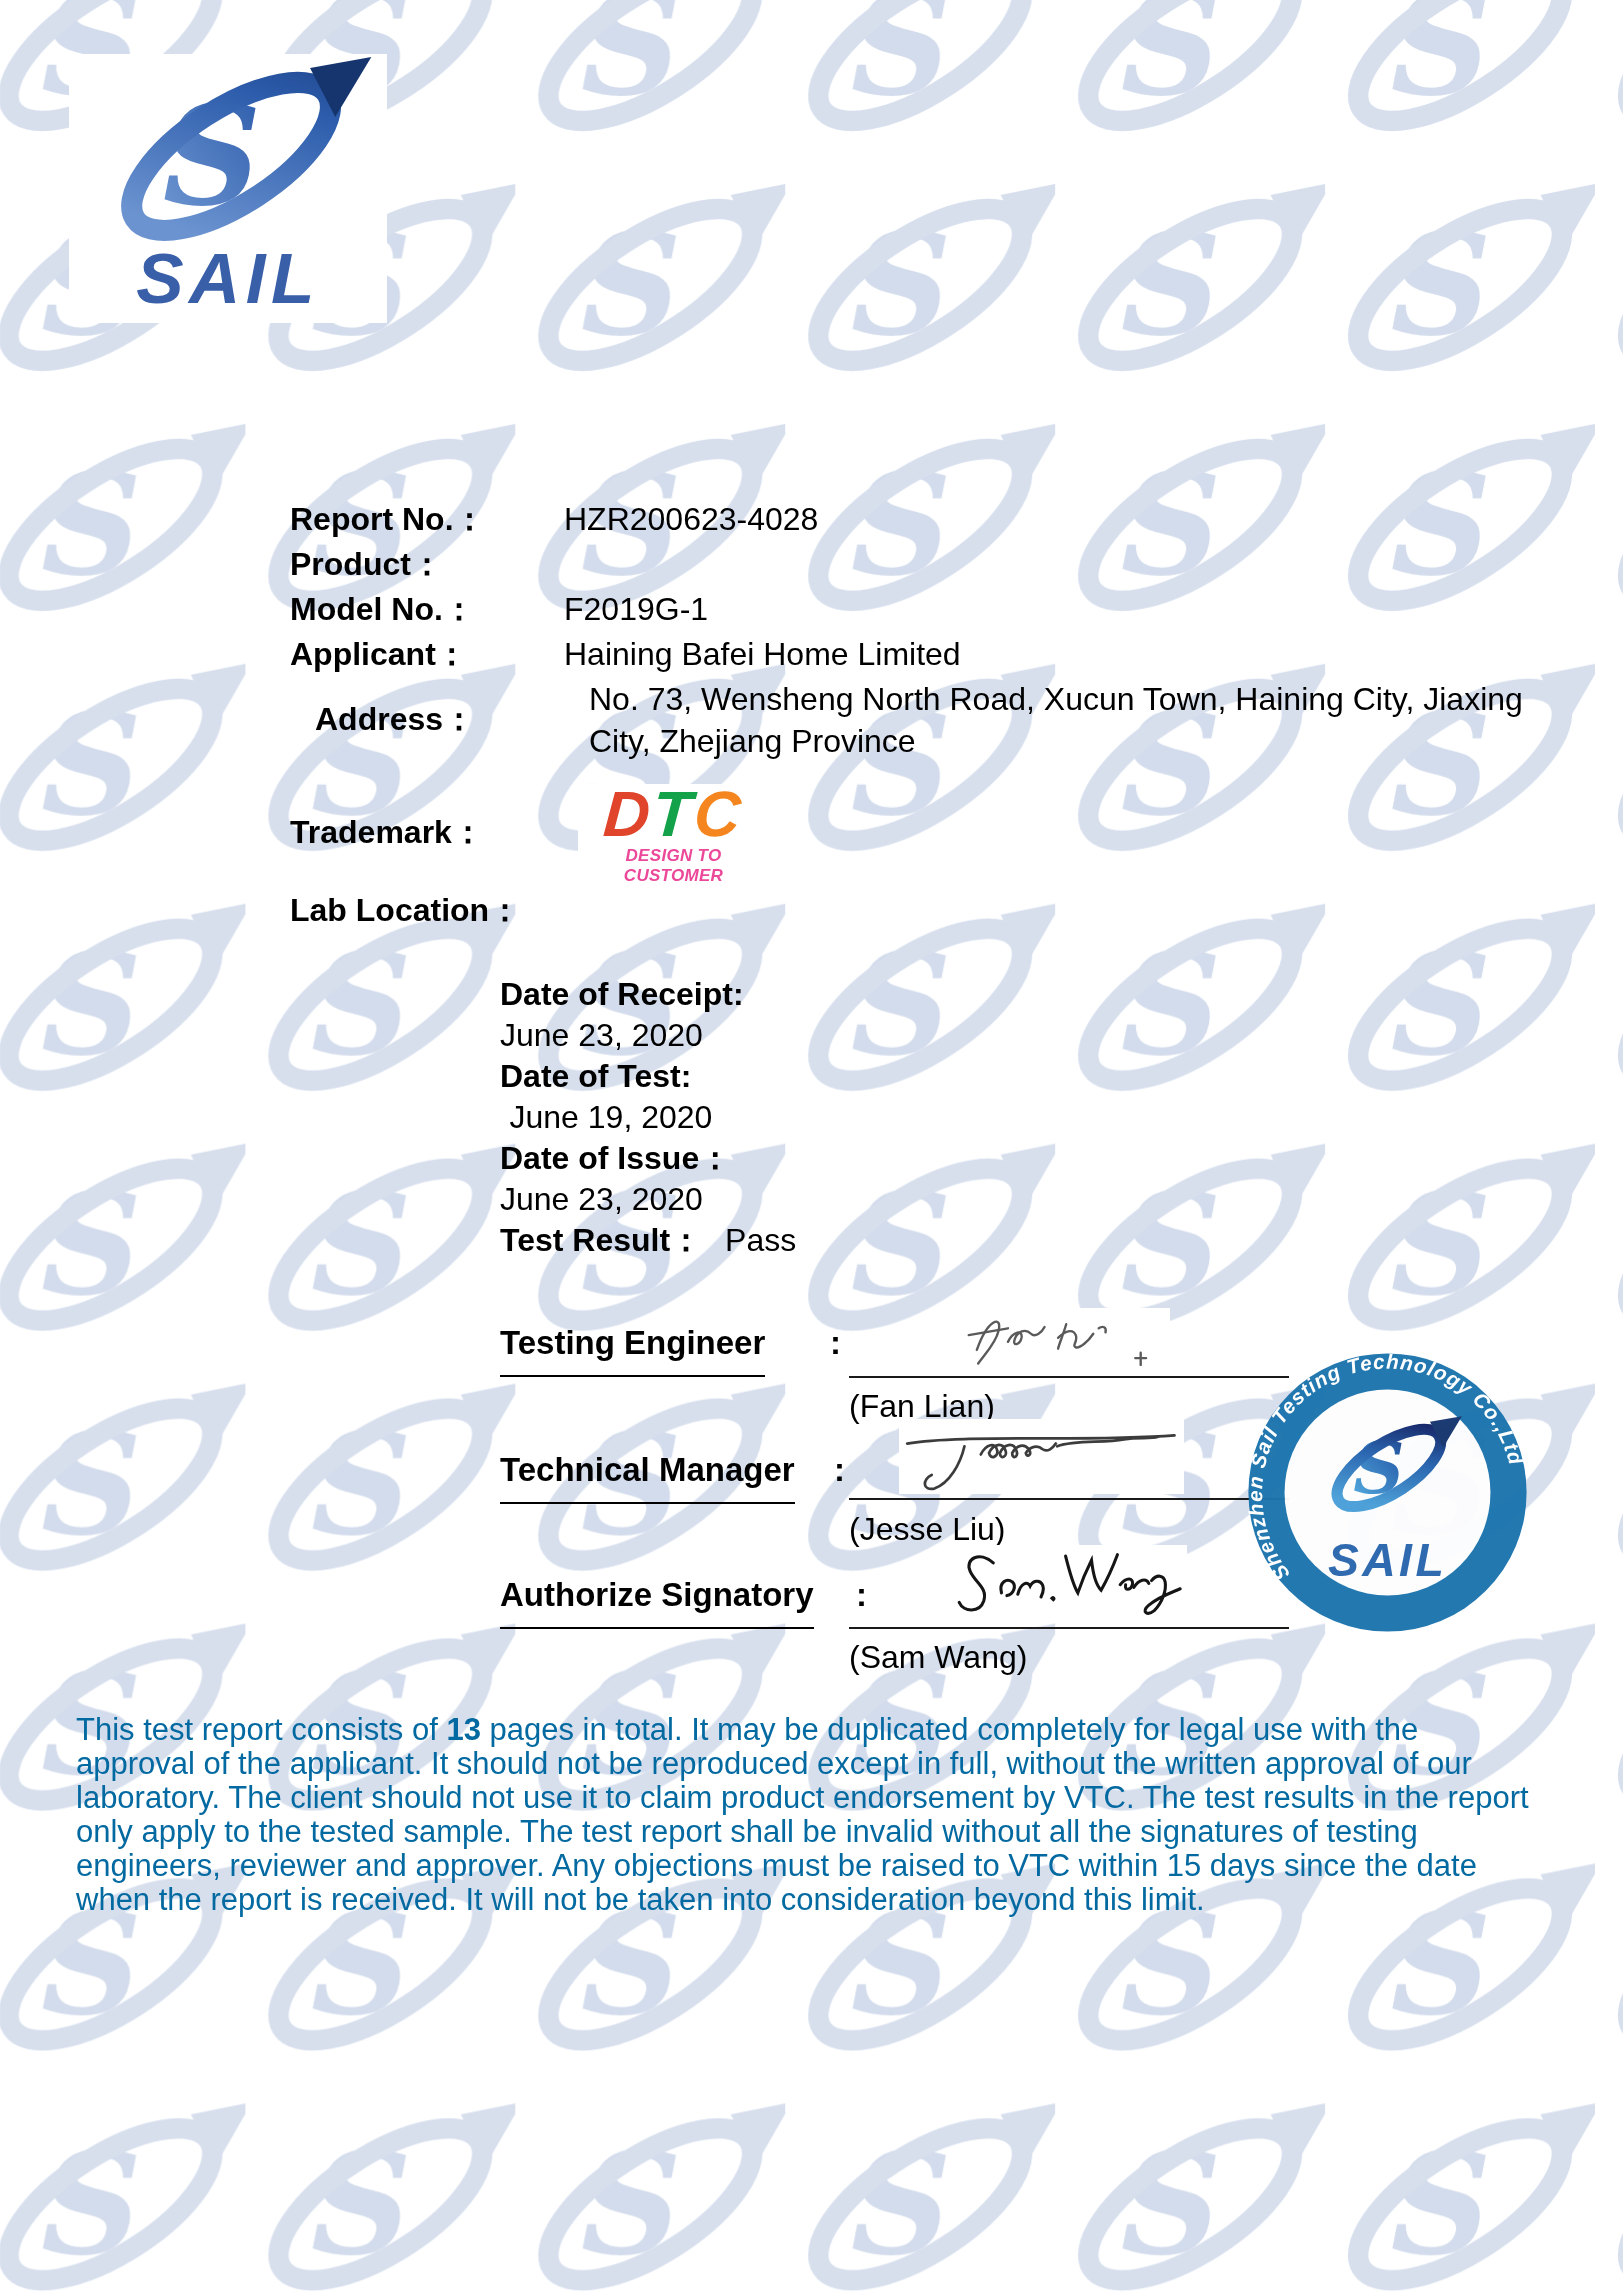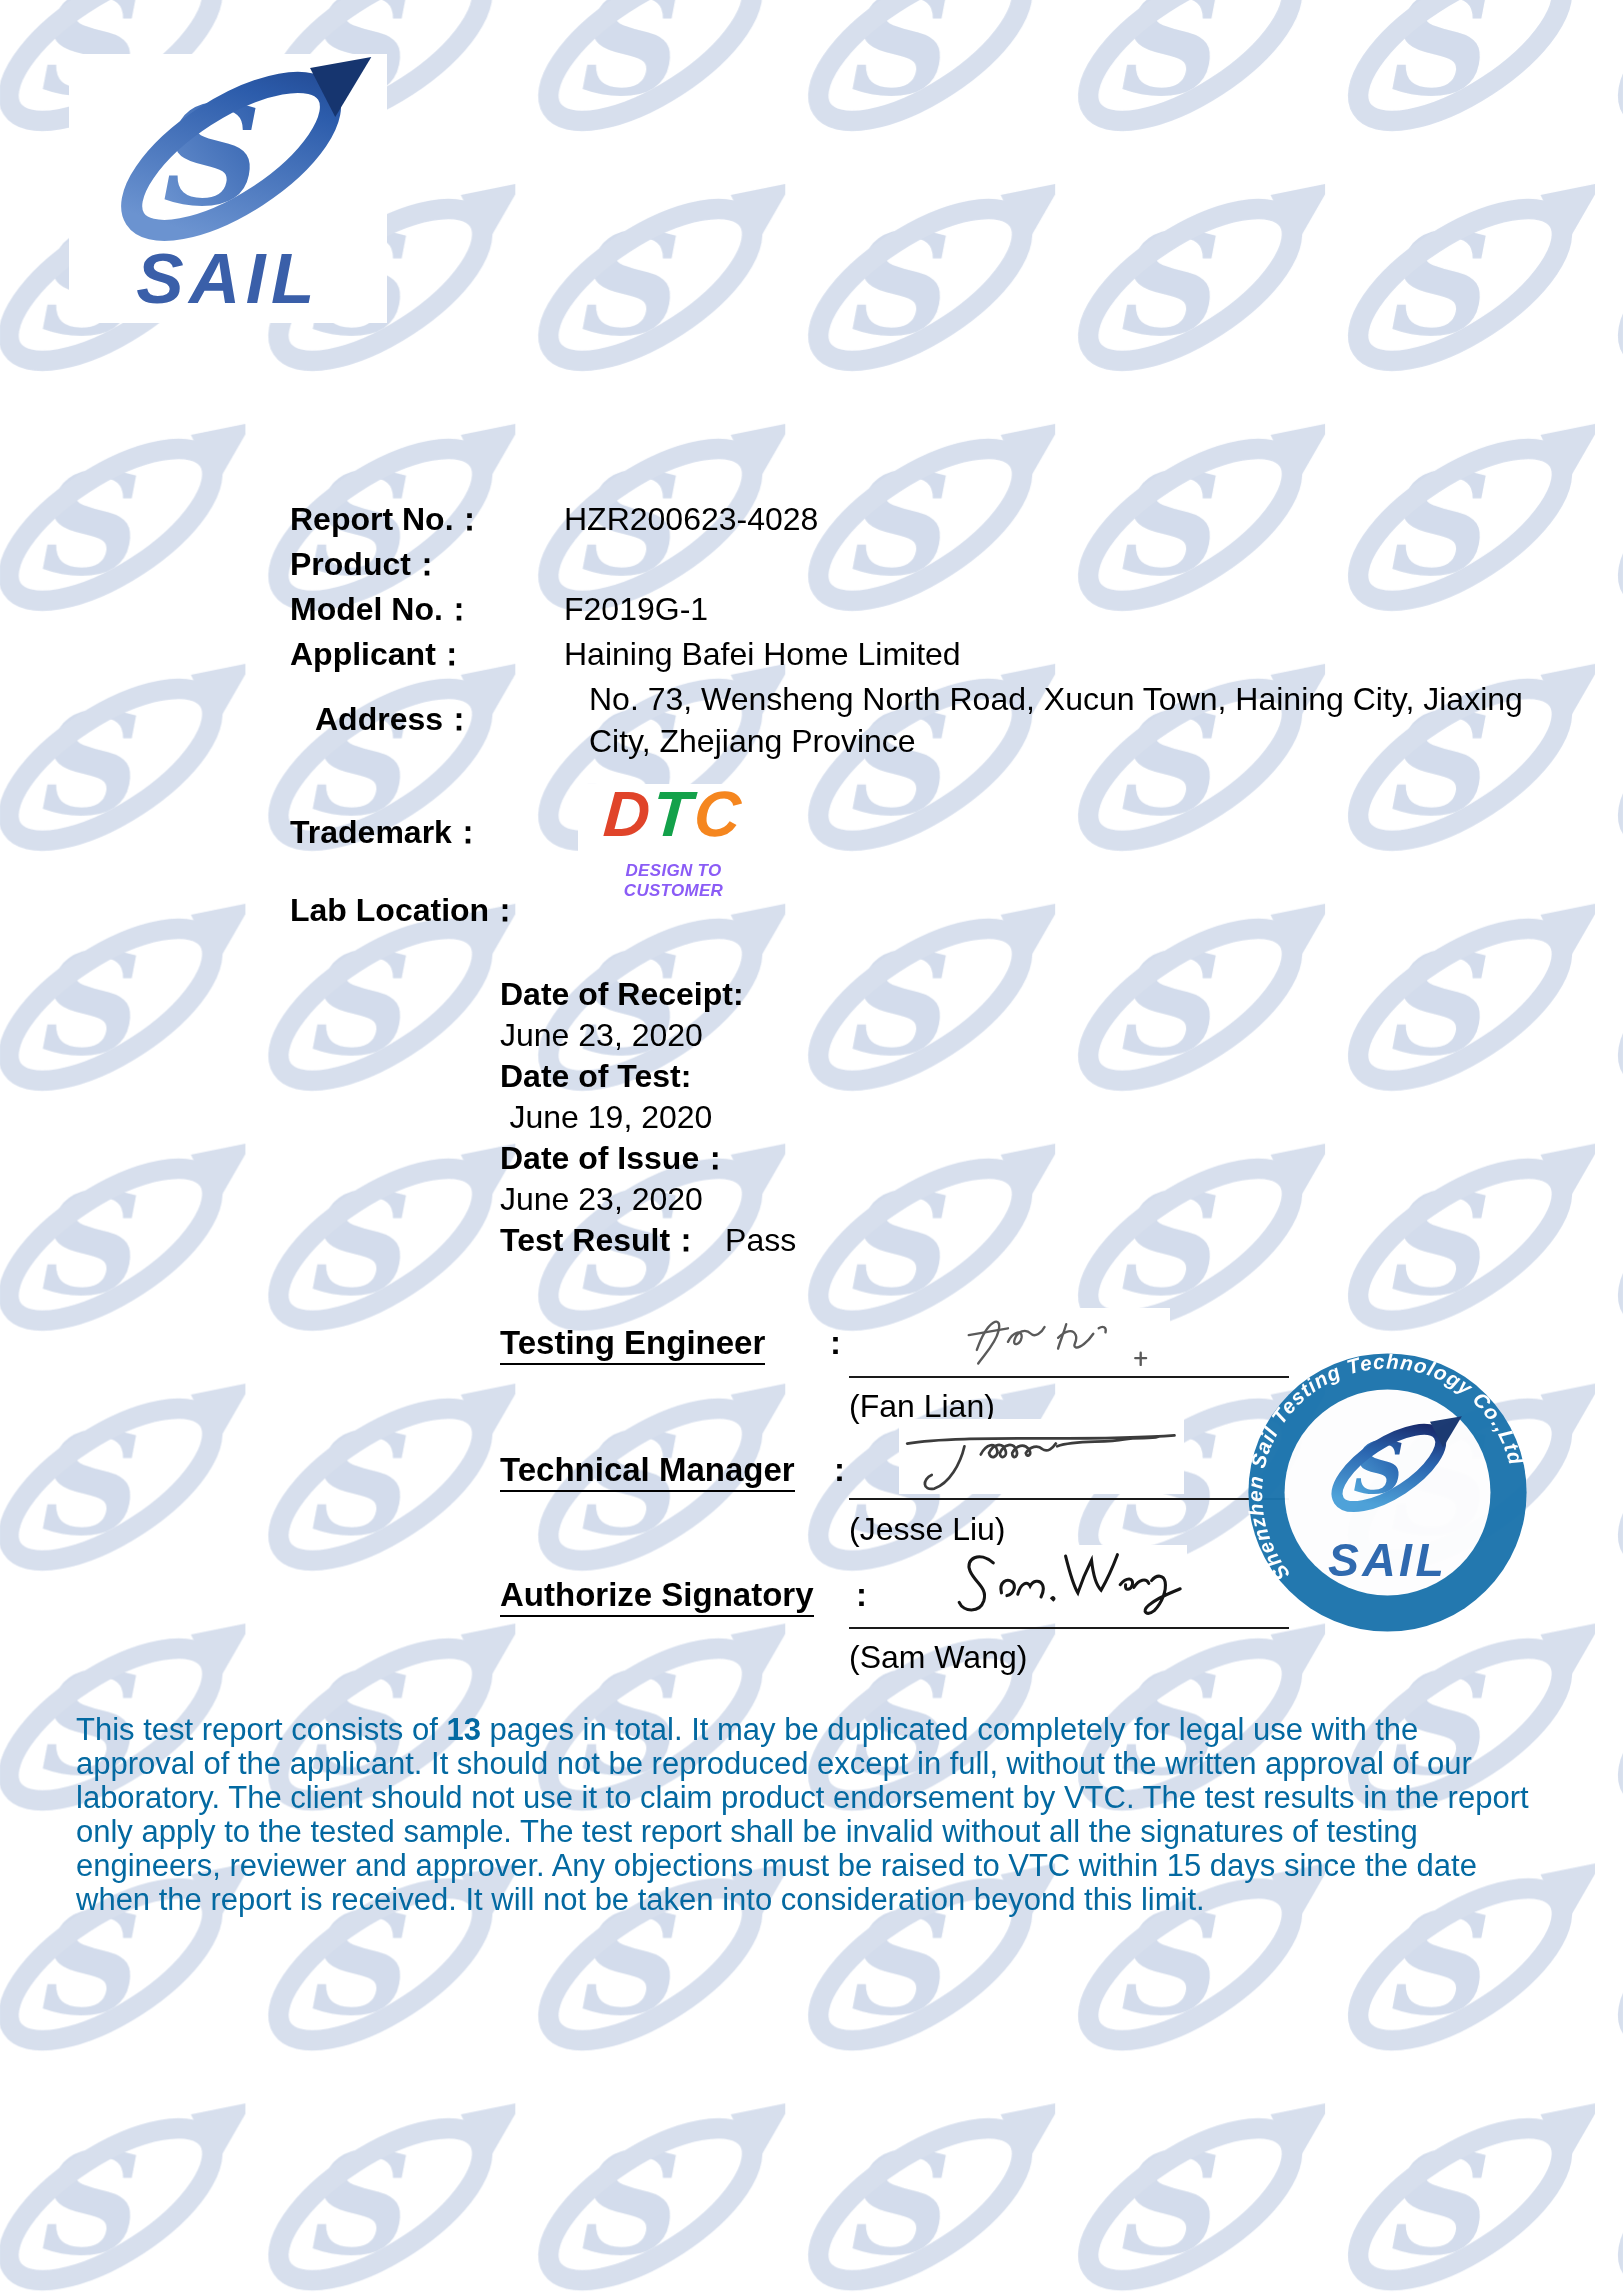--- a/index.html
+++ b/index.html
@@ -35,30 +35,30 @@
   .row-model     { top:588px; }
   .row-applicant { top:633px; }
   .row-address   { top:678px; align-items:center;margin-left:25px; }
   .row-trademark { top:811px; }
   .flabel-solo { position:absolute; left:290px; font-size:32px; font-weight:bold; }
 
   
   .dtc-box { position:absolute; left:578px; top:784px; width:191px; height:83px; background:#fff; text-align:center; }
   .dtc-letters { font-size:64px; font-weight:bold; font-style:italic; line-height:60px; letter-spacing:2.7px; transform:skewX(-4deg); }
   .dtc-d { color:#e0442a; } .dtc-t { color:#13a14a; } .dtc-c { color:#f5861f; }
-  .dtc-tagline { font-size:17px; font-weight:bold; font-style:italic; color:#8b5cf6; letter-spacing:0.3px; margin-top:17px; }
+  .dtc-tagline { font-size:17px; font-weight:bold; font-style:italic; color:#ec4899; letter-spacing:0.3px; margin-top:2px; }
 
   
   .dates { position:absolute; left:500px; top:974px; font-size:32px; line-height:41px; }
   .dates .dlabel { font-weight:bold; }
   .dates .indent { padding-left:9.5px; }
   .dates .result-value { margin-left:23px; font-weight:normal; }
 
   
-  .sig-label { position:absolute; font-size:33px; font-weight:bold; border-bottom:2.7px solid #000; padding-bottom:1px; }
+  .sig-label { position:absolute; font-size:33px; font-weight:bold; border-bottom:2.7px solid #000; padding-bottom:13px; }
   .sig-colon { position:absolute; font-size:33px; font-weight:bold; }
   .sig-line  { position:absolute; left:849px; width:440px; border-top:2px solid #1a1a1a; height:0; }
   .sig-name  { position:absolute; left:849px; width:440px; text-align:left; font-size:32px; }
   .scrawl { position:absolute; background:#fff; }
 
   .label-te { left:500px; top:1324px; }  .colon-te { left:830px; top:1324px; }
   .line-te  { top:1376px; }              .name-te  { top:1388px; }
   .label-tm { left:500px; top:1451px; }  .colon-tm { left:834px; top:1451px; }
   .line-tm  { top:1498px; }              .name-tm  { top:1511px; }
   .label-as { left:500px; top:1576px; }  .colon-as { left:856px; top:1576px; }

